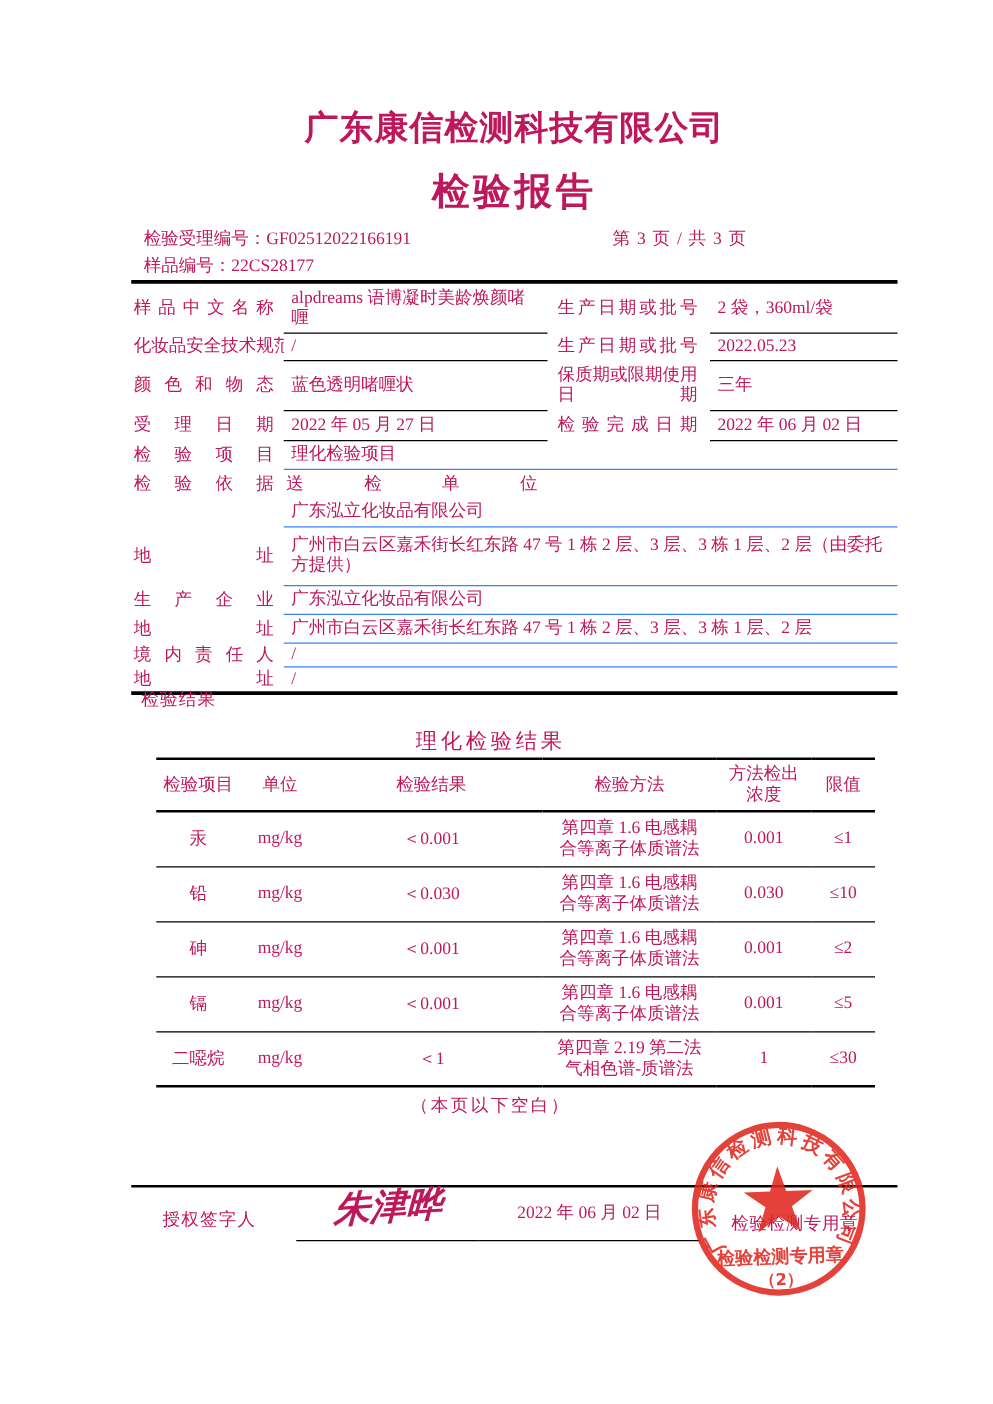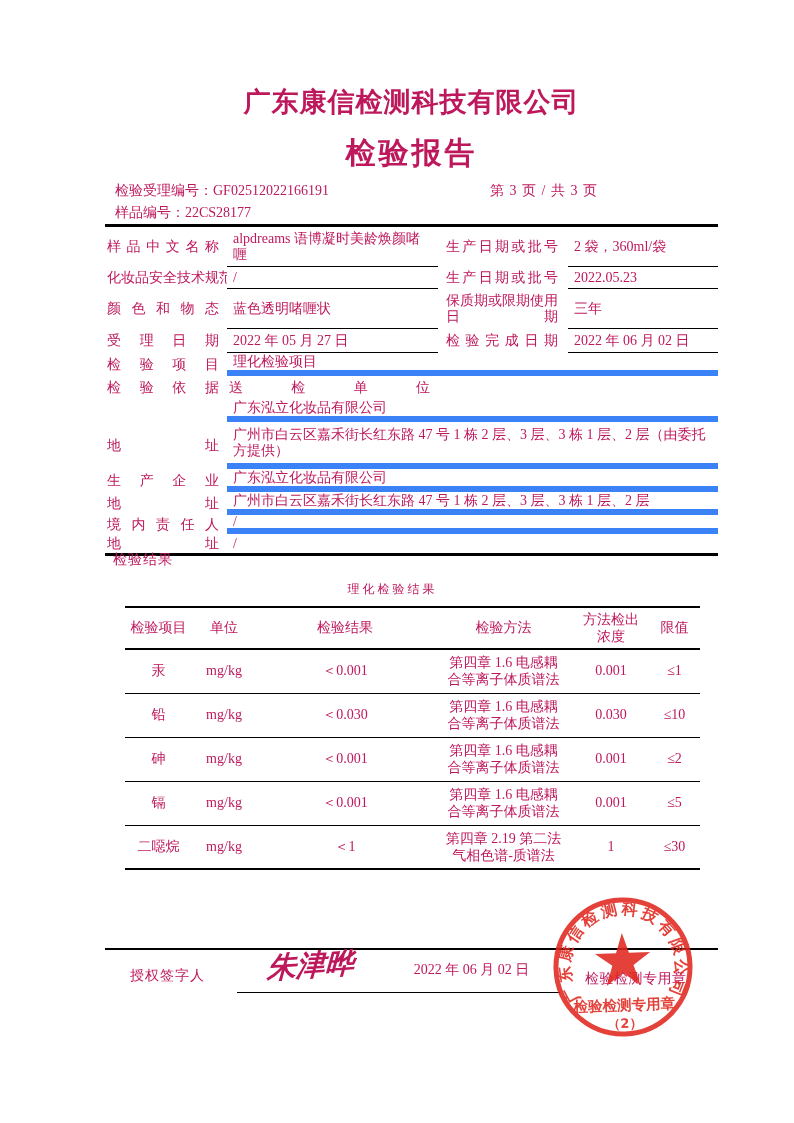--- a/index.html
+++ b/index.html
@@ -30,25 +30,25 @@
     grid-template-rows:40px 22px 40px 24px 23px 23px 23px 47px 23px 23px 19px 19px;
     border-top:3px solid #000;border-bottom:3px solid #000;
   }
   .ic{display:flex;align-items:center;line-height:16px;overflow:hidden;}
   .ilbl{padding:0 8px 0 2px;}
   .ilbl span{width:100%;text-align:justify;text-align-last:justify;white-space:nowrap;}
   .rlbl{padding:0 10px 0 8px;}
   .rlbl span{width:100%;text-align:justify;text-align-last:justify;}
   .ival{border-bottom:1px solid #000;padding:0 12px 0 6px;}
   .rval{border-bottom:1px solid #000;padding:0 2px 0 6px;}
-  .fval{grid-column:2/5;border-bottom:6px solid #3b82f6;padding:0 2px 0 6px;}
+  .fval{grid-column:2/5;border-bottom:1px solid #3b82f6;padding:0 2px 0 6px;}
   .nub{border-bottom:none;}
   
   .section-label{left:113px;top:551px;letter-spacing:1px;}
-  .rtitle{left:105px;top:581px;width:575px;text-align:center;letter-spacing:3px;font-size:12px;}
+  .rtitle{left:105px;top:581px;width:575px;text-align:center;letter-spacing:3px;font-size:17px;}
   .rtable{left:125px;top:606px;}
   table{border-collapse:collapse;table-layout:fixed;width:575px;
         border-top:2px solid #000;border-bottom:2px solid #000;}
   th,td{text-align:center;vertical-align:middle;font-weight:normal;padding:0 2px;font-size:14px;}
   thead tr{height:42px;border-bottom:2px solid #000;}
   tbody tr{height:44px;border-top:1px solid #000;}
   tbody tr:first-child{border-top:none;}
   .narrow{width:62px;margin:0 auto;line-height:17px;}
   .mline{line-height:17px;}
   .footnote{left:105px;top:876px;width:575px;text-align:center;letter-spacing:2px;}
@@ -225,20 +225,21 @@
               <div class="mline">第四章 2.19 第二法</div>
               <div class="mline">气相色谱-质谱法</div>
             </td>
           <td>1</td>
           <td>≤30</td>
         </tr>
       </tbody>
     </table>
   </div>
 
+  <div class="abs footnote">（本页以下空白）</div>
 
   <div class="abs sig-topline"></div>
   <div class="abs signer-label">授权签字人</div>
   <div class="abs sig-cell">
     <span class="sig-text">朱津晔</span>
   </div>
   <div class="abs date-cell">2022 年 06 月 02 日</div>
   <div class="abs stamp-print">检验检测专用章</div>
 
   <svg class="abs stamp" viewBox="-75 -75 150 150">

